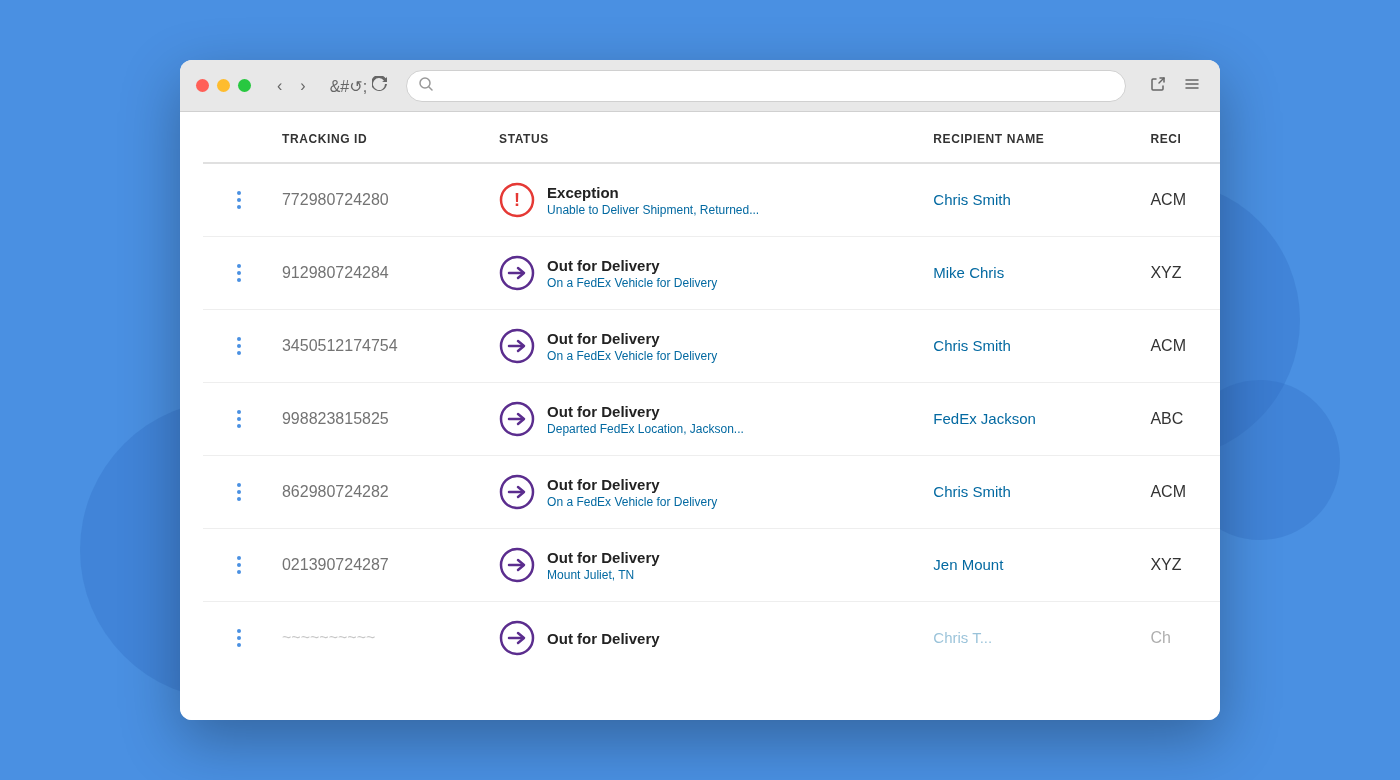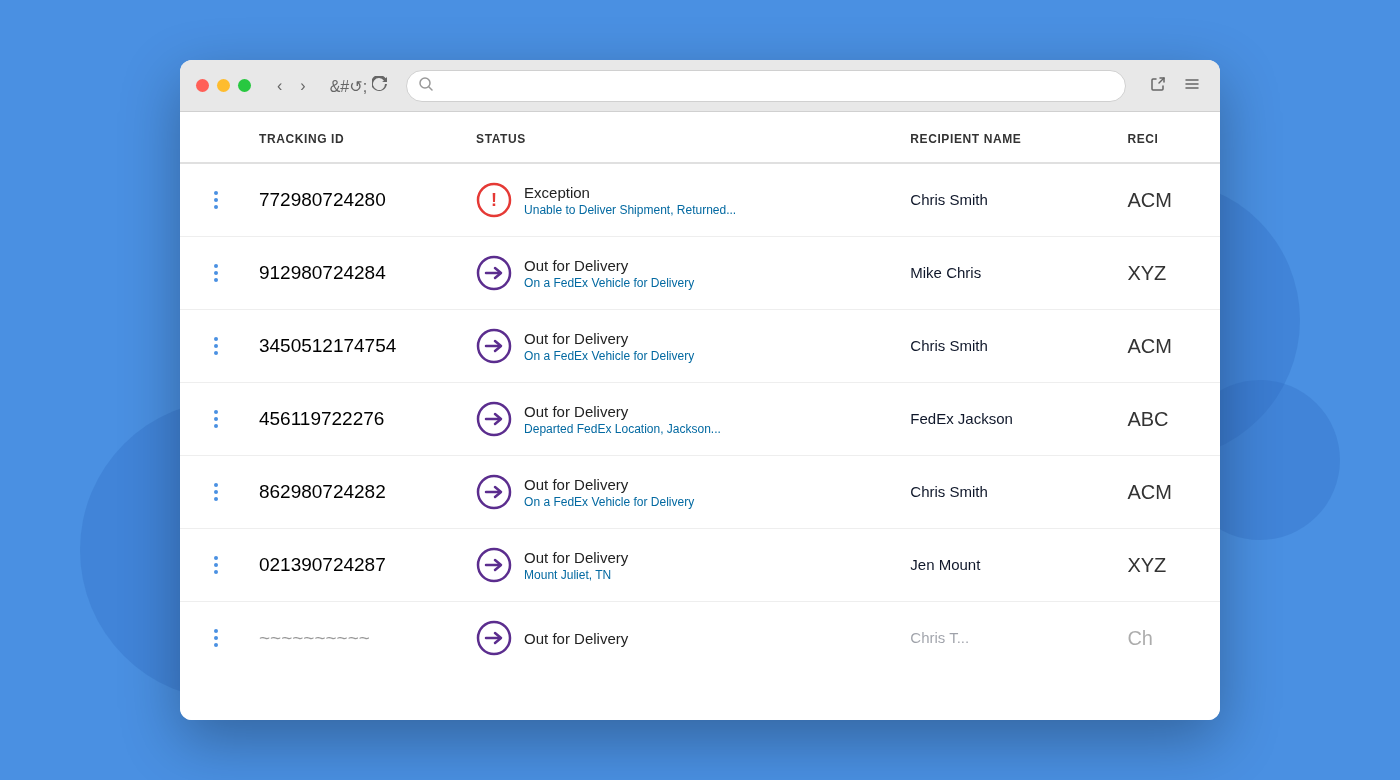--- a/index.html
+++ b/index.html
@@ -155,20 +155,21 @@
     .browser-content {
       flex: 1;
       background: white;
       overflow: hidden;
     }
 
     
     .tracking-table {
       width: 100%;
       border-collapse: collapse;
+      margin-left: 23px;
     }
 
     .tracking-table thead tr {
       border-bottom: 2px solid #e0e0e0;
     }
 
     .tracking-table th {
       padding: 20px 16px 16px;
       text-align: left;
       font-size: 12px;
@@ -217,22 +218,22 @@
 
     .dot {
       width: 4px;
       height: 4px;
       border-radius: 50%;
       background: #4a90e2;
     }
 
     
     .tracking-id {
-      color: #000000;
-      font-size: 19px;
+      color: #737373;
+      font-size: 16px;
       font-weight: 500;
       text-decoration: none;
       cursor: pointer;
     }
 
     
     .status-cell {
       display: flex;
       align-items: center;
       gap: 12px;
@@ -244,38 +245,38 @@
       flex-shrink: 0;
     }
 
     .status-text-block {
       display: flex;
       flex-direction: column;
     }
 
     .status-title {
       font-size: 15px;
-      font-weight: 400;
+      font-weight: 700;
       color: #222;
     }
 
     .status-sub {
       font-size: 12px;
       color: #0369a1;
       margin-top: 2px;
     }
 
     
     .recipient-name {
       font-size: 15px;
-      color: #0f172a;
+      color: #0369a1;
     }
 
     .recipient-code {
-      font-size: 20px;
+      font-size: 16px;
       color: #333;
     }
 
     
     .partial-row td {
       padding-bottom: 8px;
     }
 
     
     .col-overflow {
@@ -426,21 +427,21 @@
             <td class="col-overflow"><span class="recipient-code">ACM</span></td>
           </tr>
           <tr>
             <td>
               <div class="three-dots">
     <div class="dot"></div>
     <div class="dot"></div>
     <div class="dot"></div>
   </div>
             </td>
-            <td><span class="tracking-id">456119722276</span></td>
+            <td><span class="tracking-id">998823815825</span></td>
             <td>
               <div class="status-cell">
     <div class="status-icon"><svg width="36" height="36" viewBox="0 0 36 36" fill="none" xmlns="http://www.w3.org/2000/svg">
     <circle cx="18" cy="18" r="16" stroke="#5b2d8e" stroke-width="2.5"></circle>
     <line x1="10" y1="18" x2="24" y2="18" stroke="#5b2d8e" stroke-width="2.5" stroke-linecap="round"></line>
     <polyline points="19,13 25,18 19,23" stroke="#5b2d8e" stroke-width="2.5" stroke-linecap="round" stroke-linejoin="round" fill="none"></polyline>
   </svg></div>
     <div class="status-text-block">
       <span class="status-title">Out for Delivery</span>
       <span class="status-sub">Departed FedEx Location, Jackson...</span>

